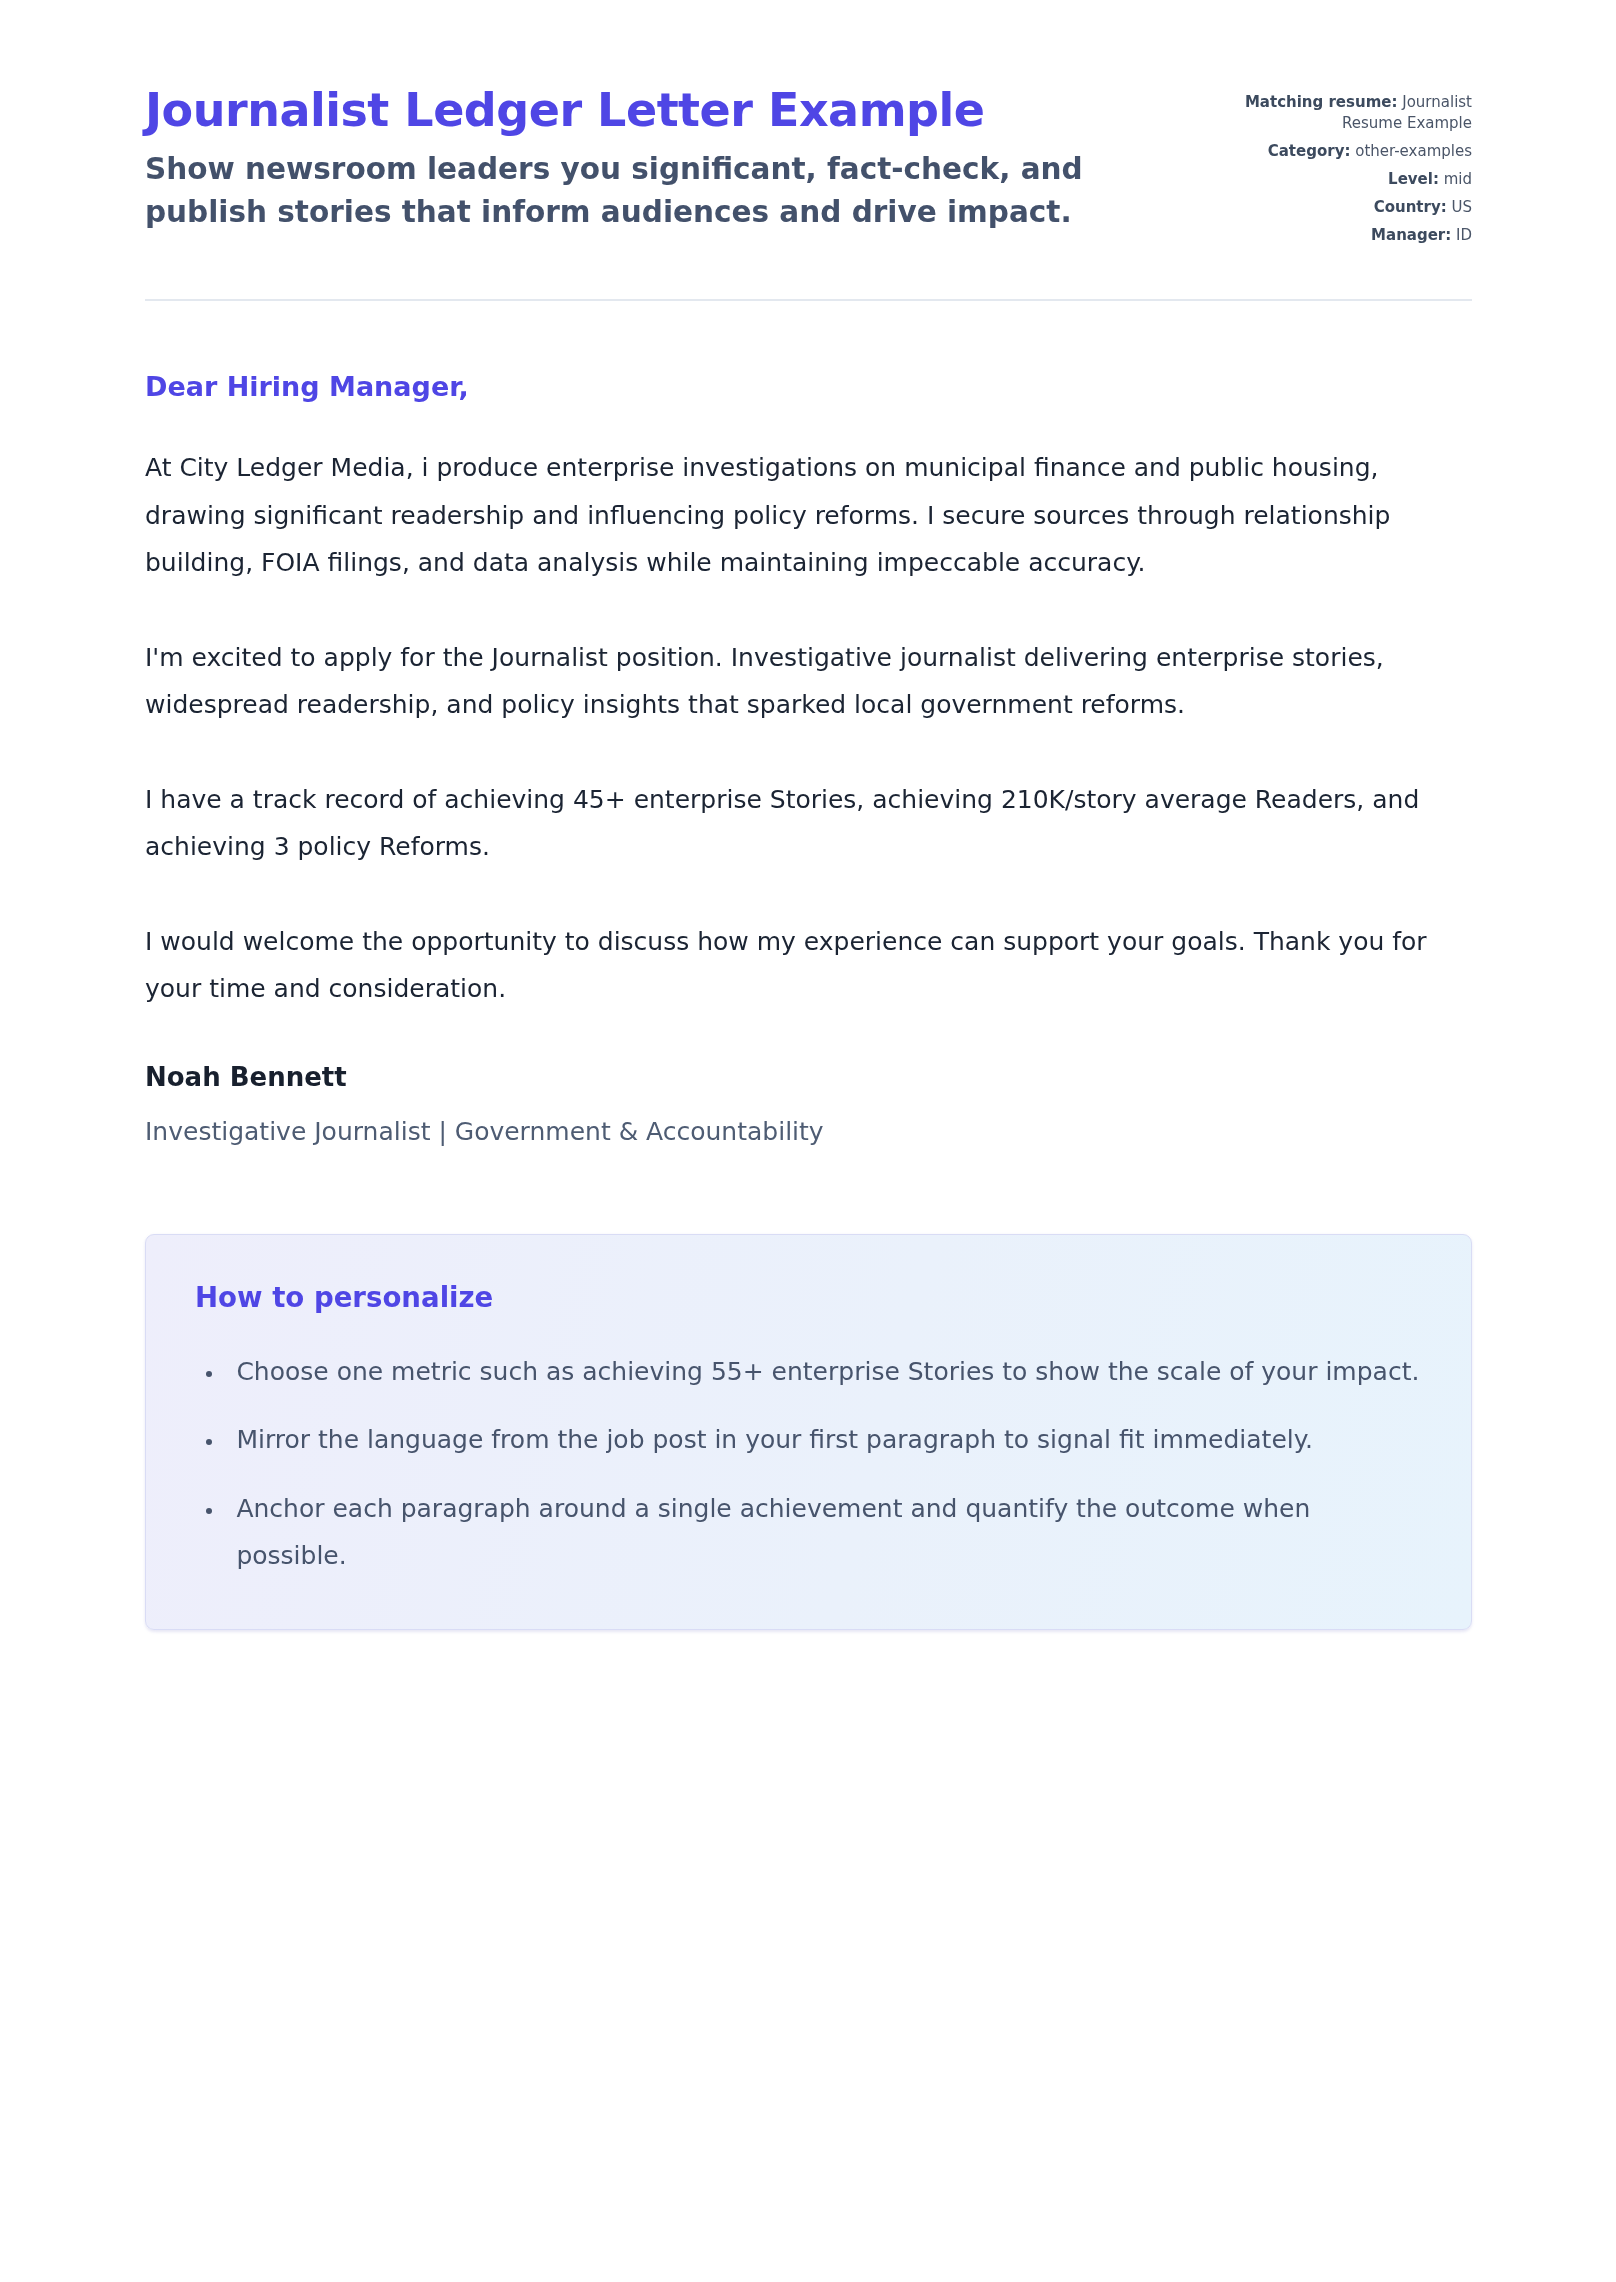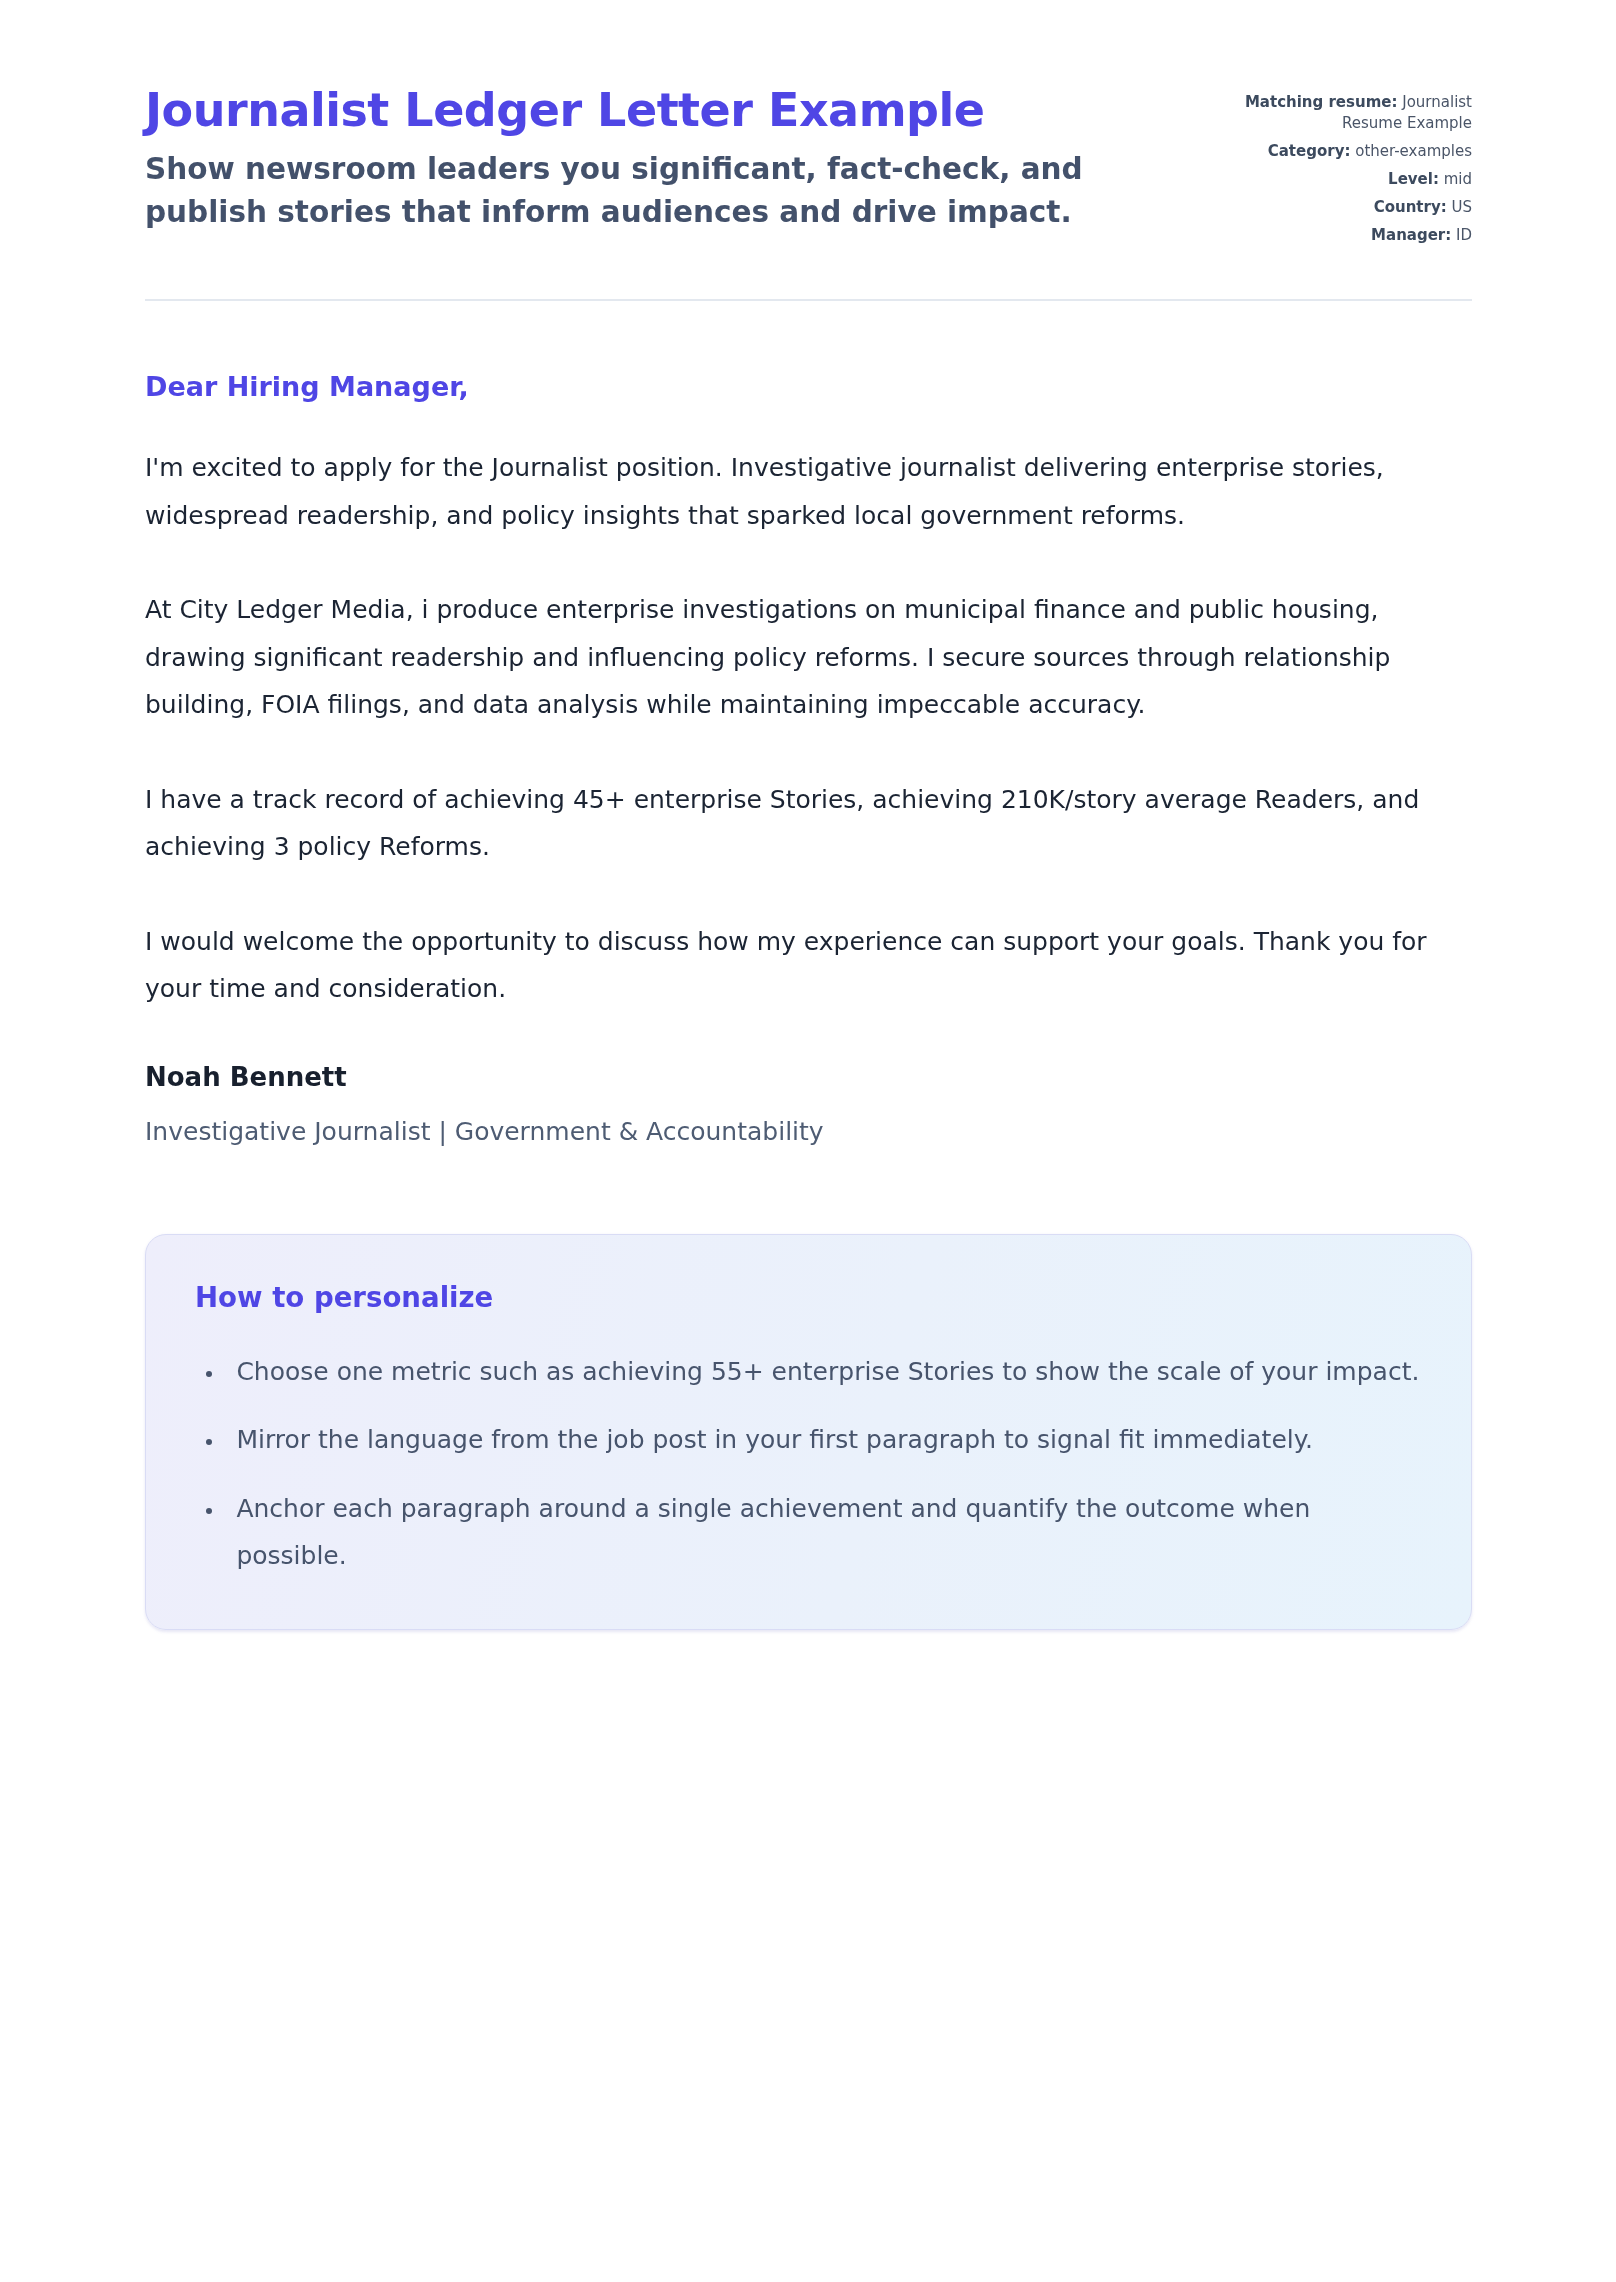--- a/index.html
+++ b/index.html
@@ -92,21 +92,21 @@
   .signature-title {
     margin-top: 25px;
     font-size: 25px;
     color: var(--sig-title);
   }
 
   
   .tips-box {
     margin-top: 88px;
     border: 1.4px solid var(--box-border);
-    border-radius: 21px;
+    border-radius: 9px;
     background: linear-gradient(105deg, var(--box-from) 0%, var(--box-mid) 55%, var(--box-to) 100%);
     padding: 46px 49px 49px 49px;
     box-shadow: 0 1.9px 2.9px rgba(120, 120, 200, 0.18);
   }
   .tips-heading {
     margin: 0;
     font-size: 27.6px;
     font-weight: 700;
     color: var(--accent);
   }
@@ -158,22 +158,22 @@
         <span class="meta-value">ID</span>
       </div>
     </div>
   </div>
 
   <hr class="divider">
 
   <div class="salutation">Dear Hiring Manager,</div>
 
   <div class="body-copy">
+    <p>At City Ledger Media, i produce enterprise investigations on municipal finance and public housing, drawing significant readership and influencing policy reforms. I secure sources through relationship building, FOIA filings, and data analysis while maintaining impeccable accuracy.</p>
     <p>I'm excited to apply for the Journalist position. Investigative journalist delivering enterprise stories, widespread readership, and policy insights that sparked local government reforms.</p>
-    <p>At City Ledger Media, i produce enterprise investigations on municipal finance and public housing, drawing significant readership and influencing policy reforms. I secure sources through relationship building, FOIA filings, and data analysis while maintaining impeccable accuracy.</p>
     <p>I have a track record of achieving 45+ enterprise Stories, achieving 210K/story average Readers, and achieving 3 policy Reforms.</p>
     <p>I would welcome the opportunity to discuss how my experience can support your goals. Thank you for your time and consideration.</p>
   </div>
 
   <div class="signature">
     <div class="signature-name">Noah Bennett</div>
     <div class="signature-title">Investigative Journalist | Government &amp; Accountability</div>
   </div>
 
   <div class="tips-box">

